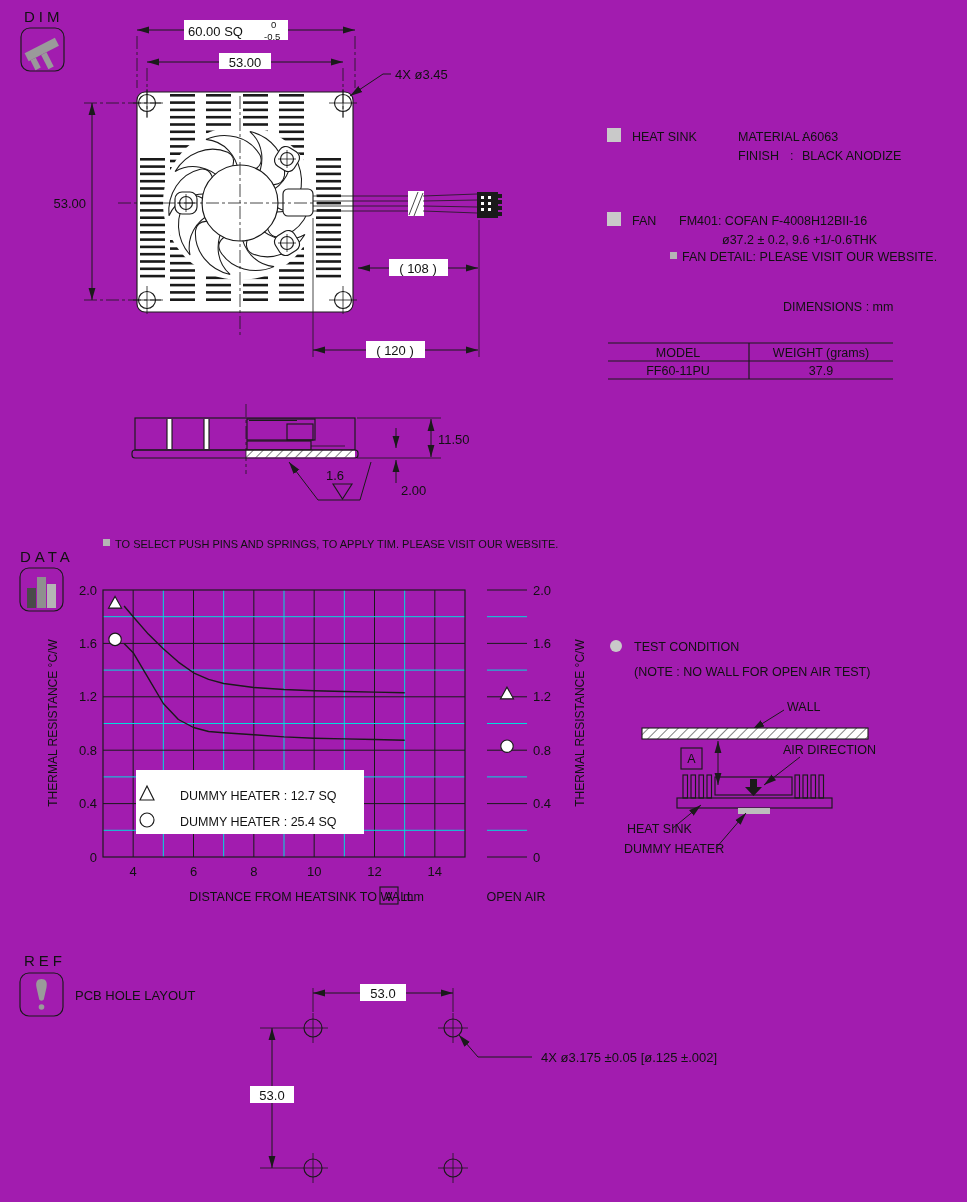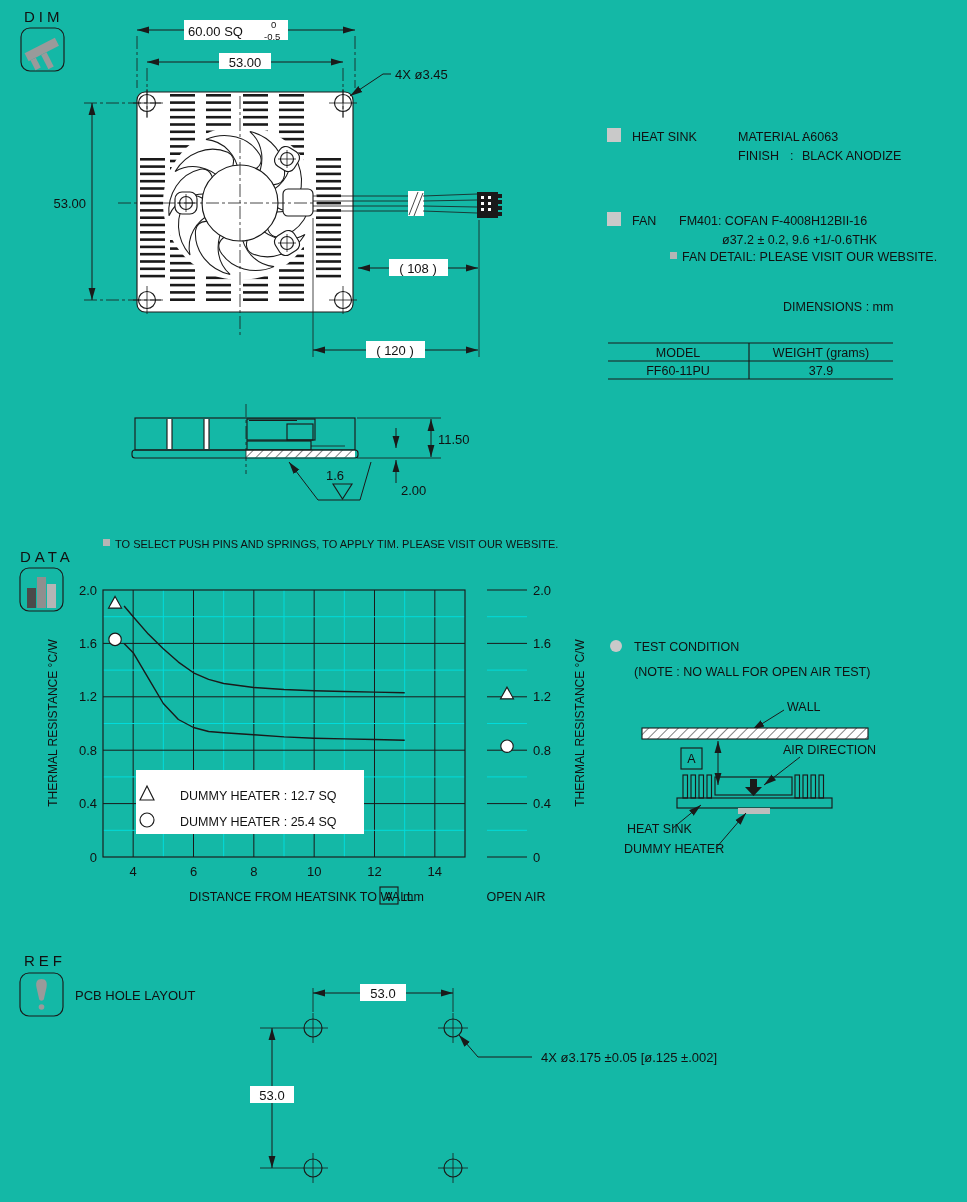--- a/index.html
+++ b/index.html
@@ -1,16 +1,16 @@
 <!DOCTYPE html>
 <html><head>
 <meta charset="utf-8">
 <style>
   html,body{margin:0;padding:0;background:#fff;}
-  .canvas{position:relative;width:967px;height:1202px;background:#14b8a6;overflow:hidden;}
+  .canvas{position:relative;width:967px;height:1202px;background:#a21caf;overflow:hidden;}
   svg text{font-family:"Liberation Sans","DejaVu Sans",sans-serif;fill:#111;}
   .lbl{font-size:15px;letter-spacing:4px;}
   .s10{font-size:9.5px;}
   .s11{font-size:11px;}
   .s12{font-size:12px;}
   .s125{font-size:12.5px;}
   .s13{font-size:13px;}
   .mid{text-anchor:middle;}
   .end{text-anchor:end;}
   .ln{stroke:#1a1a1a;stroke-width:1.15;fill:none;}

